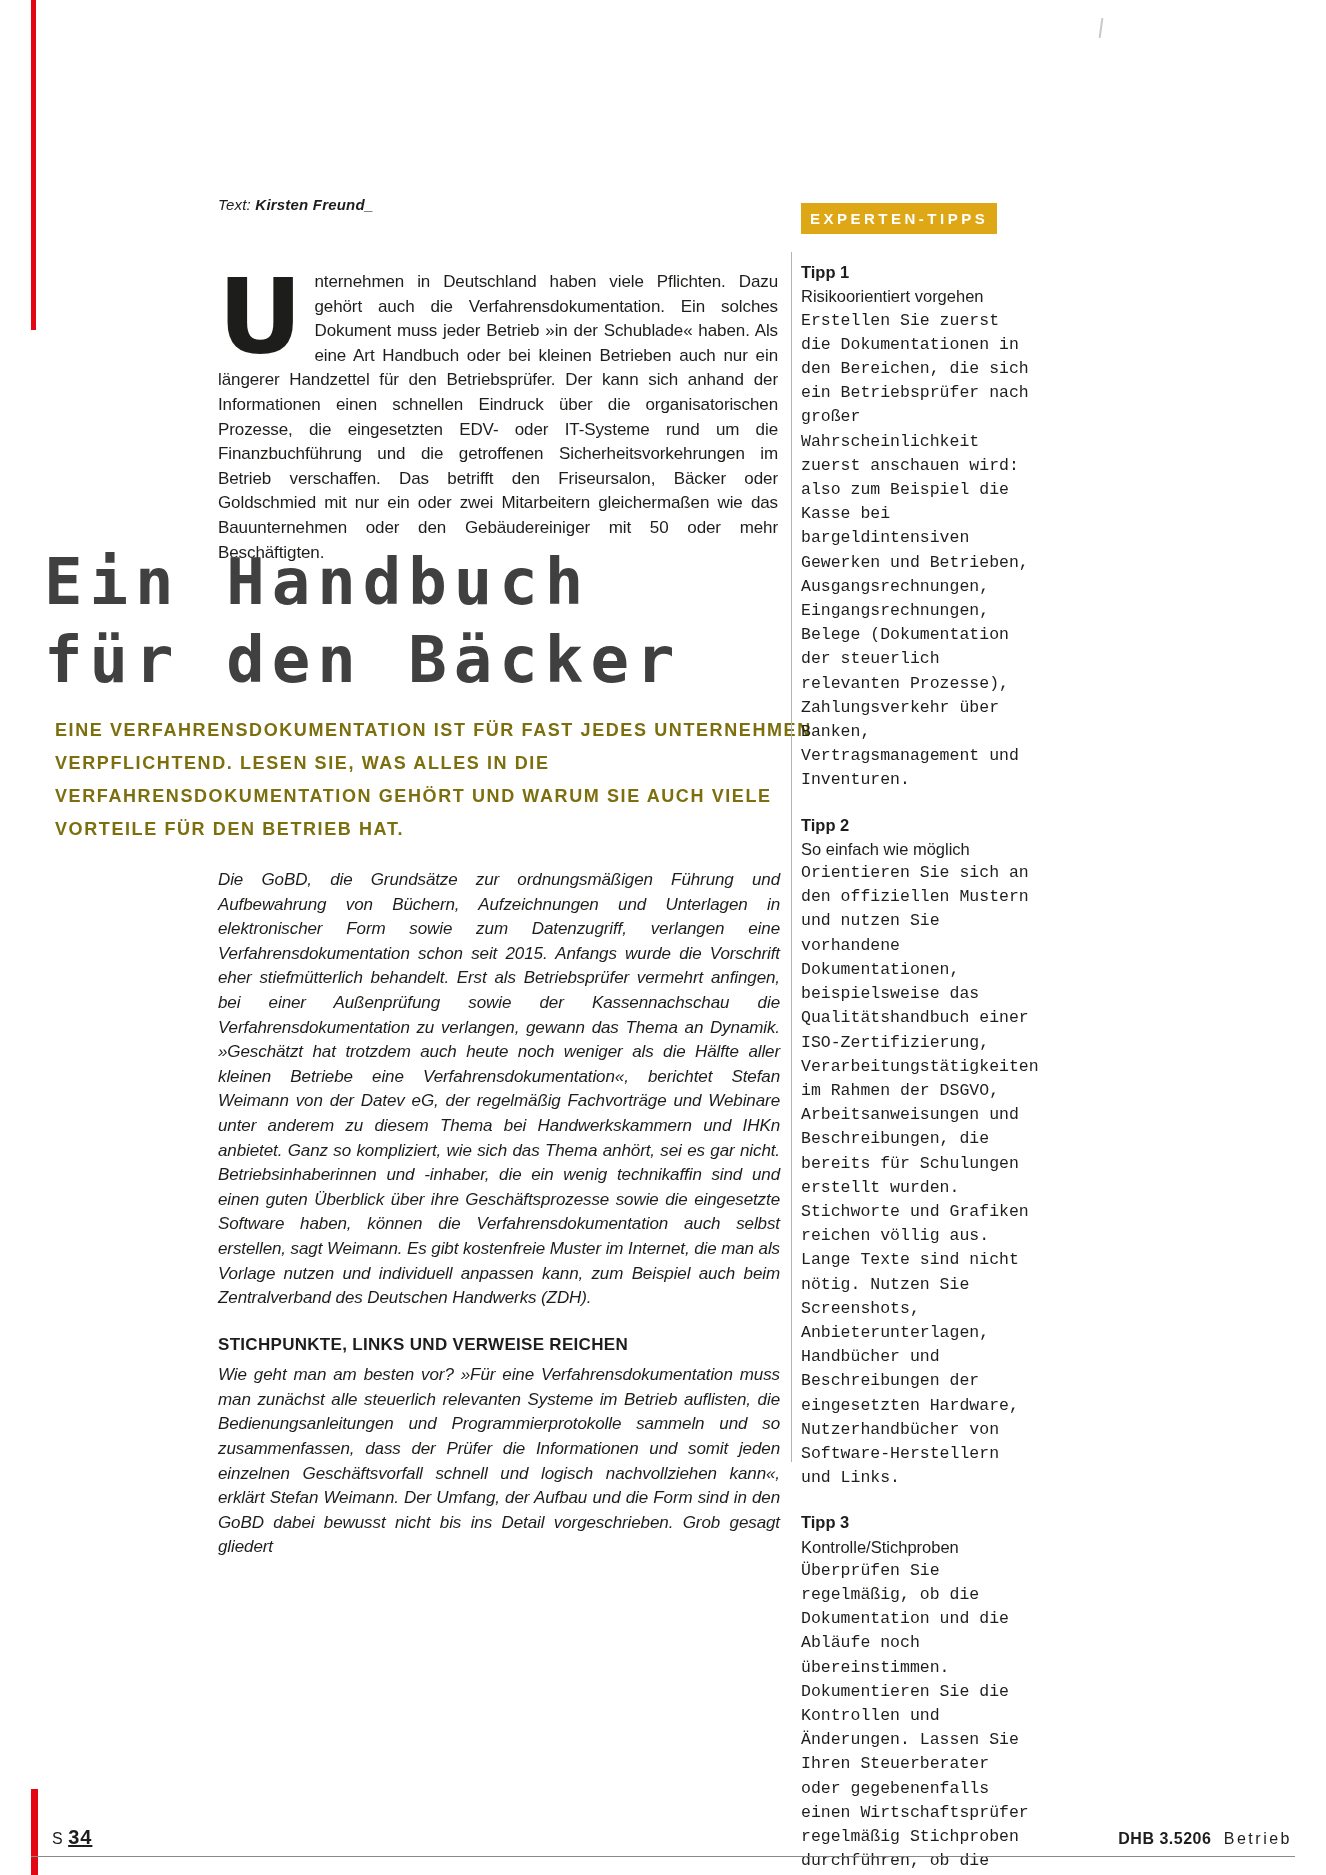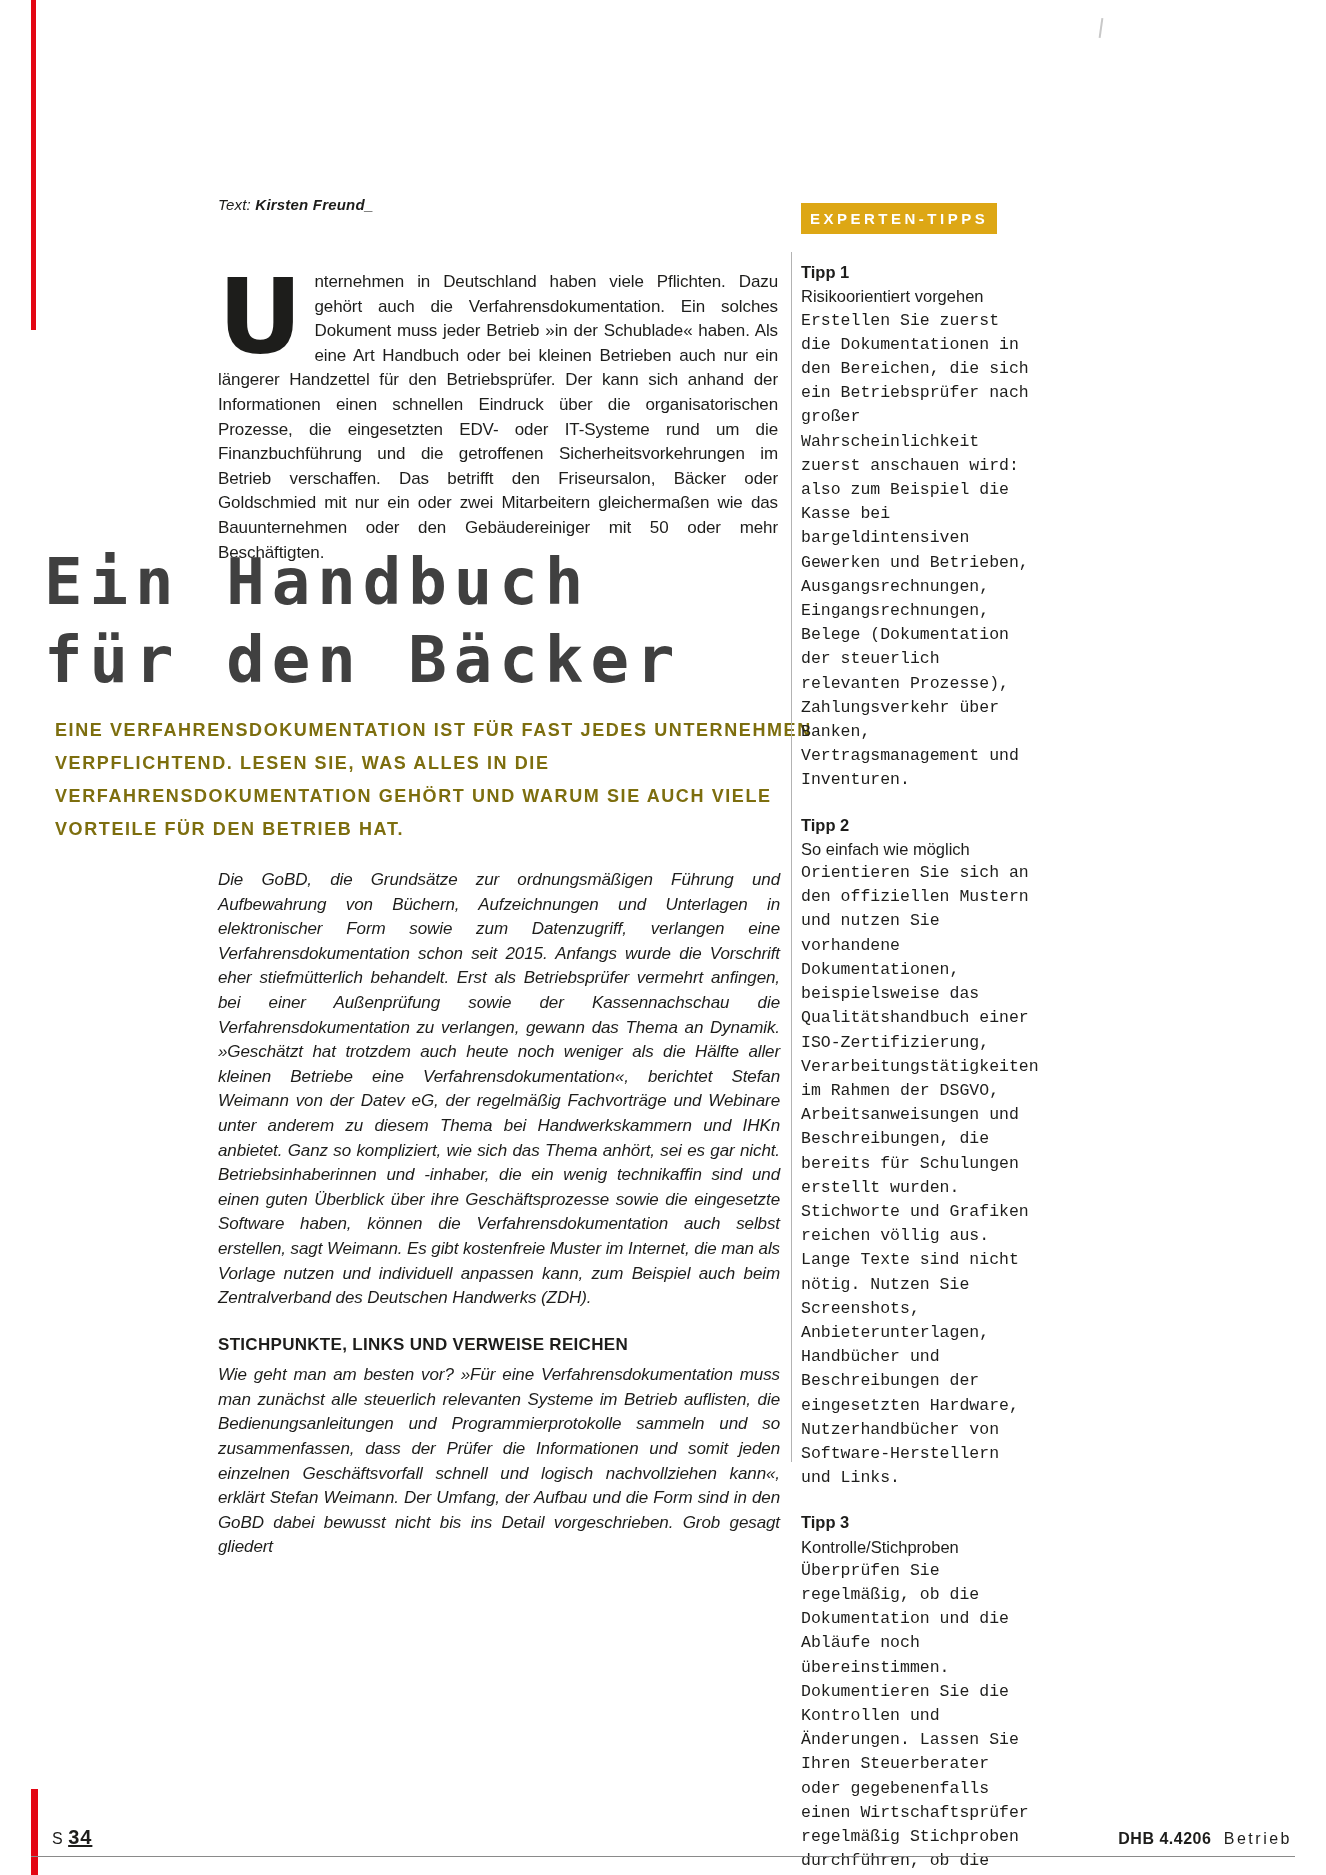--- a/index.html
+++ b/index.html
@@ -154,19 +154,19 @@
   </div>
 
   <div class="red-bar-bottom"></div>
 
   <div class="footer-left">
     <span class="prefix">S</span>
     <span class="num">34</span>
   </div>
 
   <div class="footer-right">
-    <span class="issue">DHB 4.4206</span>
+    <span class="issue">DHB 3.5206</span>
     <span class="section">Betrieb</span>
   </div>
 
   <div class="footer-rule"></div>
 
 </div>
 
 </body></html>

